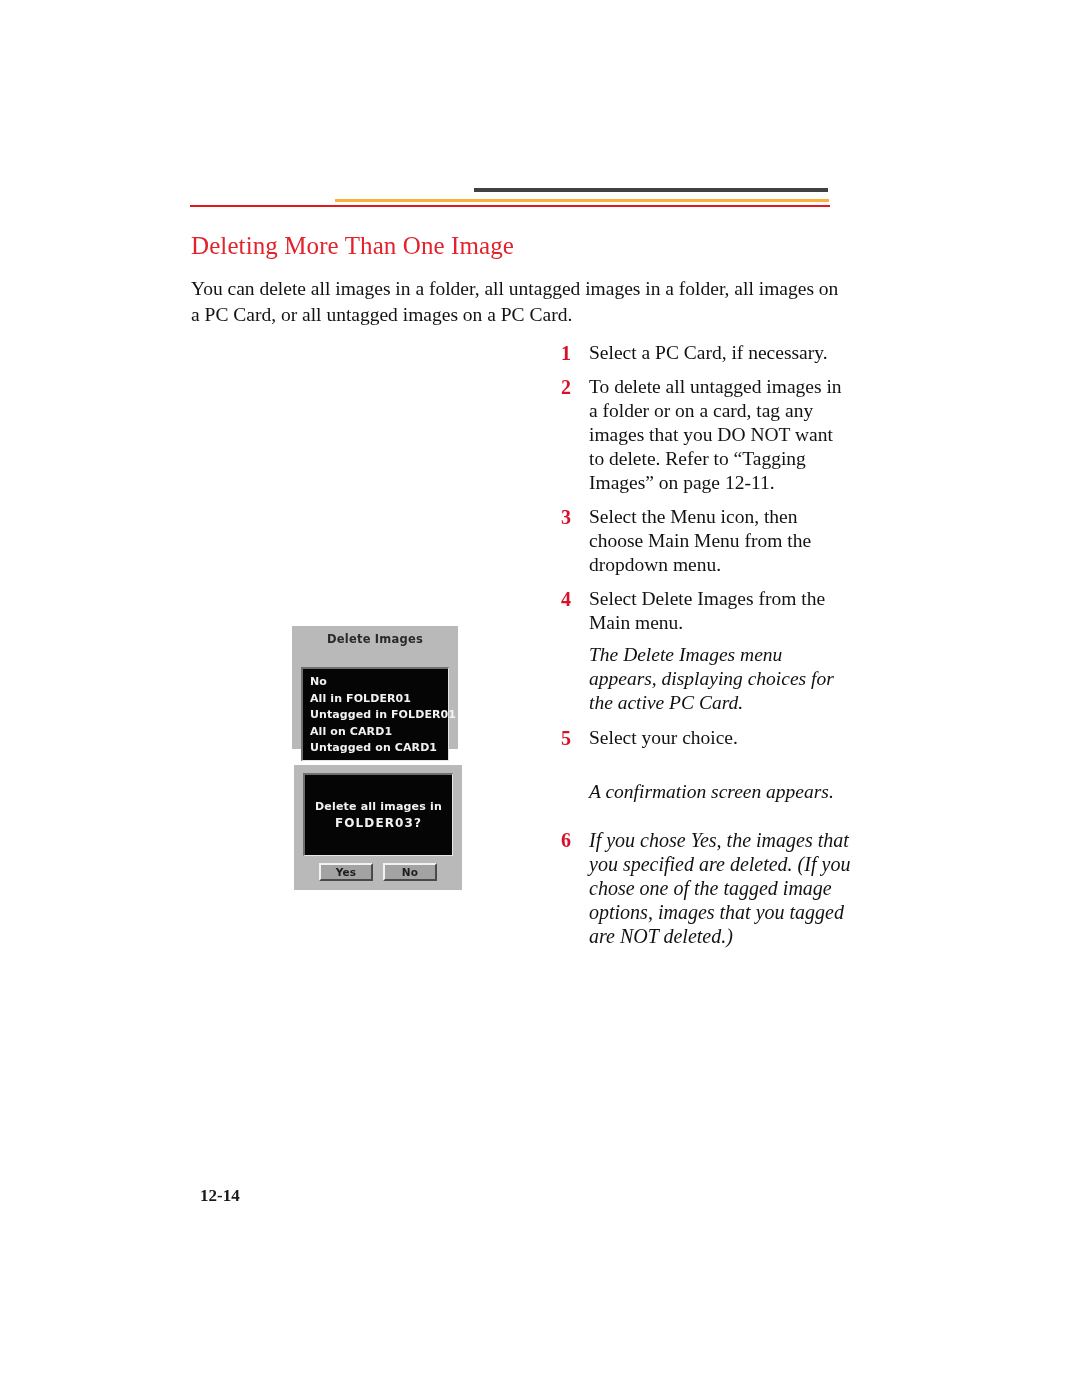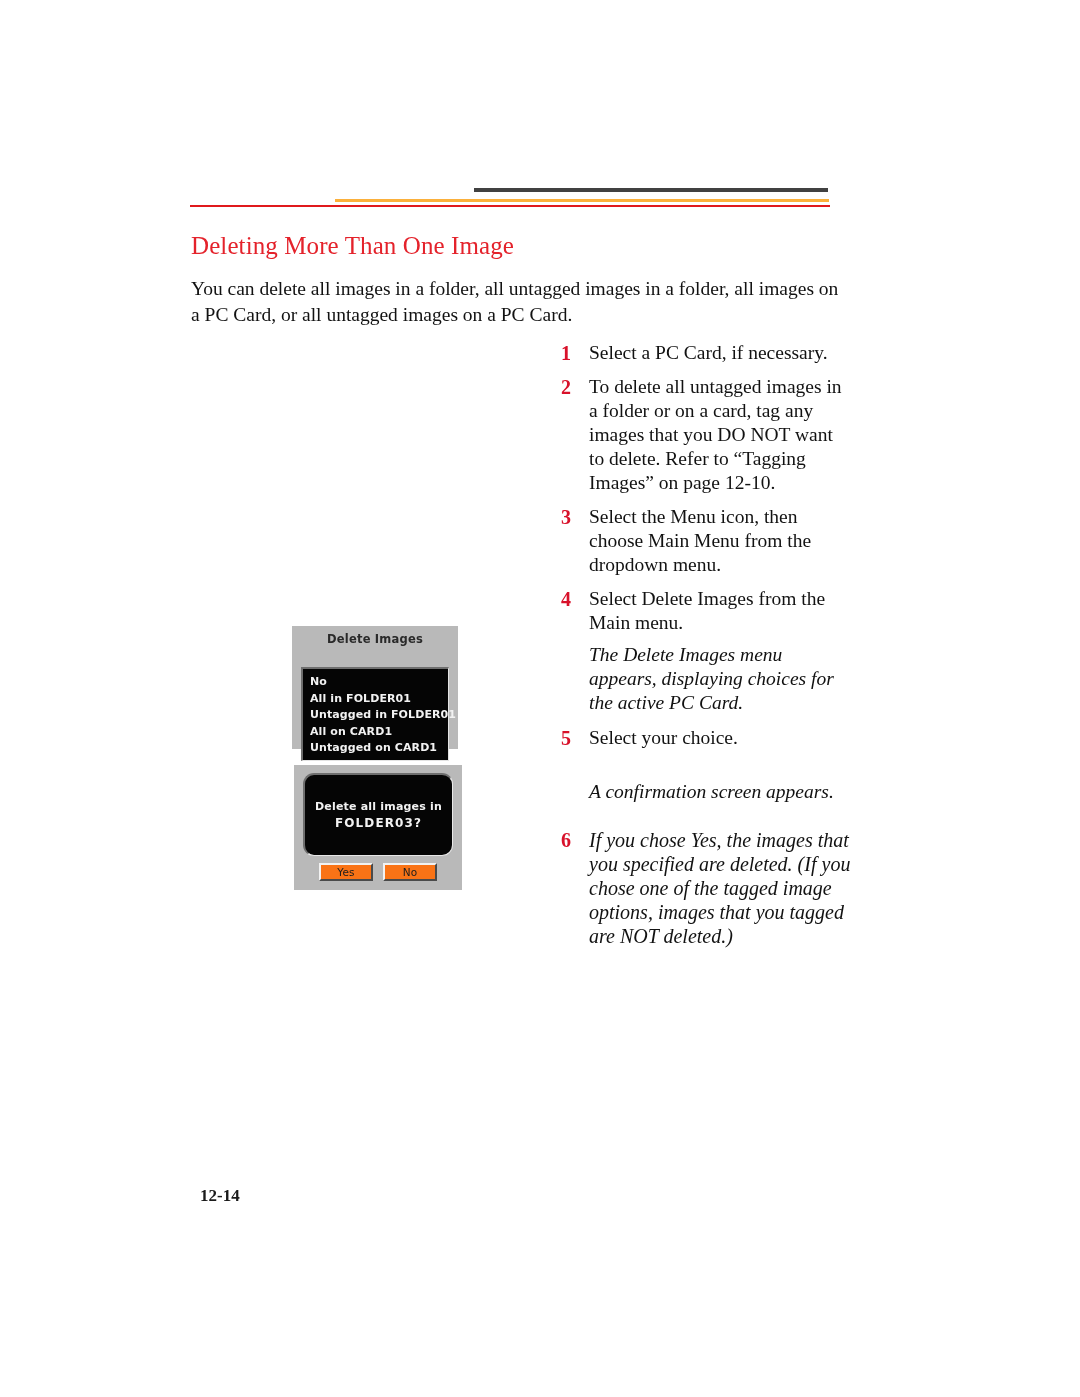--- a/index.html
+++ b/index.html
@@ -174,21 +174,20 @@
     border-top: 2px solid #6e6e6e;
     border-left: 2px solid #6e6e6e;
     border-right: 1px solid #e8e8e8;
     border-bottom: 1px solid #e8e8e8;
     box-sizing: border-box;
     height: 83px;
     display: flex;
     flex-direction: column;
     align-items: center;
     justify-content: center;
-    border-radius: 11px;
   }
   .fig-confirm-line {
     color: #f2f2f2;
     font-family: "DejaVu Sans", "Liberation Sans", sans-serif;
     font-size: 11px;
     font-weight: bold;
     line-height: 16px;
     white-space: nowrap;
     letter-spacing: 0.2px;
   }
@@ -198,32 +197,32 @@
   }
   .fig-buttons {
     margin-top: 7px;
     display: flex;
     justify-content: center;
     gap: 10px;
   }
   .fig-button {
     width: 54px;
     height: 18px;
-    background: #f97316;
+    background: #a3a3a3;
     border-top: 2px solid #f2f2f2;
     border-left: 2px solid #f2f2f2;
     border-right: 2px solid #4a4a4a;
     border-bottom: 2px solid #4a4a4a;
     box-sizing: border-box;
     display: flex;
     align-items: center;
     justify-content: center;
     font-family: "DejaVu Sans", "Liberation Sans", sans-serif;
     font-size: 10.5px;
-    font-weight: normal;
+    font-weight: bold;
     color: #1d1d1d;
     letter-spacing: 0.2px;
   }
 
   
   .page-number {
     position: absolute;
     left: 200px;
     top: 1186px;
     font-size: 17px;
@@ -247,21 +246,21 @@
 
   <div class="steps">
 
     <div class="step">
       <div class="step-num">1</div>
       <div class="step-body">Select a PC Card, if necessary.</div>
     </div>
 
     <div class="step">
       <div class="step-num">2</div>
-      <div class="step-body">To delete all untagged images in a folder or on a card, tag any images that you DO NOT want to delete. Refer to “Tagging Images” on page 12-10.</div>
+      <div class="step-body">To delete all untagged images in a folder or on a card, tag any images that you DO NOT want to delete. Refer to “Tagging Images” on page 12-11.</div>
     </div>
 
     <div class="step">
       <div class="step-num">3</div>
       <div class="step-body">Select the Menu icon, then choose Main Menu from the dropdown menu.</div>
     </div>
 
     <div class="step">
       <div class="step-num">4</div>
       <div class="step-body">Select Delete Images from the Main menu.</div>

